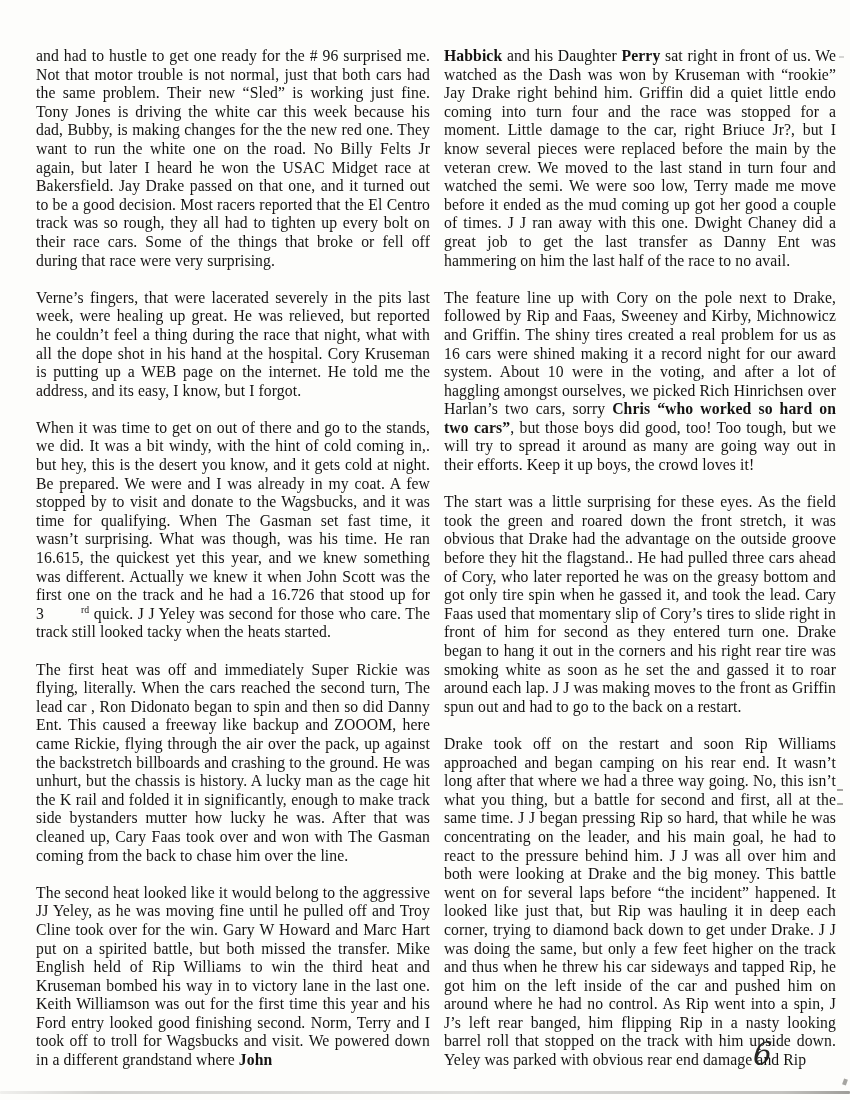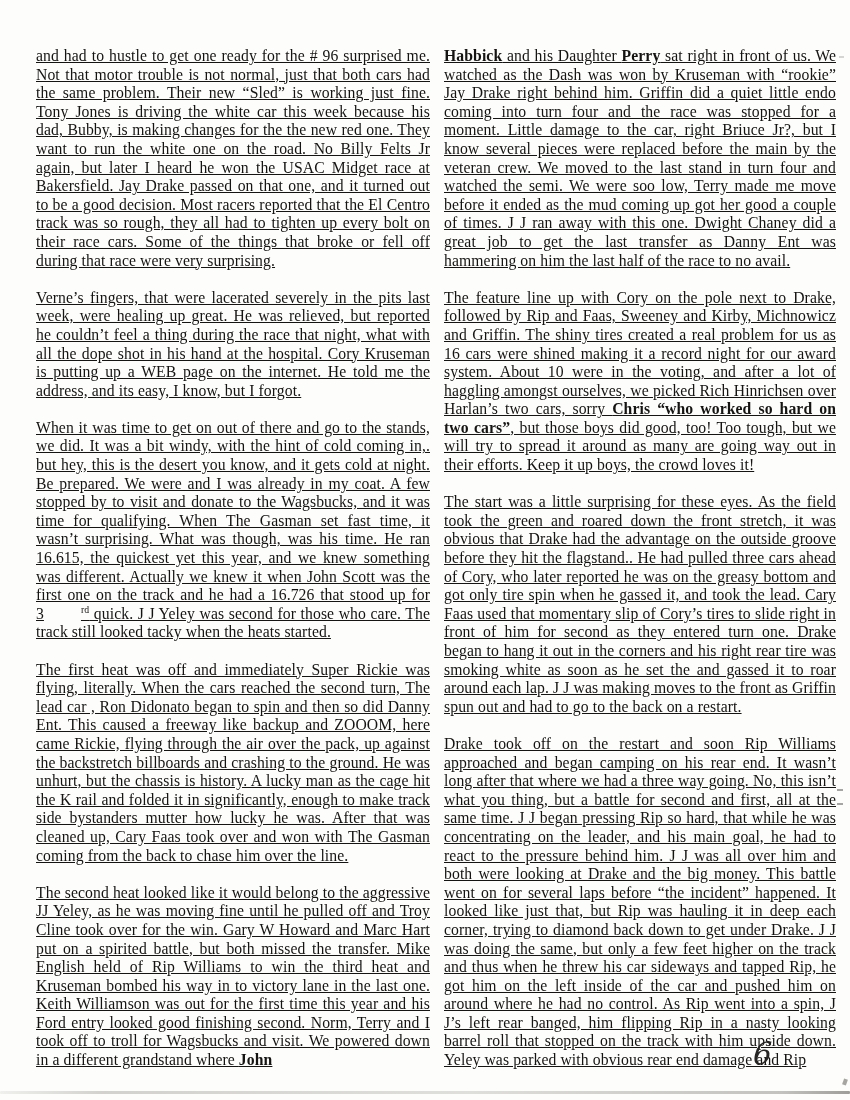--- a/index.html
+++ b/index.html
@@ -24,21 +24,20 @@
     font-size: 15.7px;
     line-height: 18.6px;
     letter-spacing: 0.1px;
   }
   .column-left  { left: 36px;  width: 394px; }
   .column-right { left: 444px; width: 392px; }
   .para {
     margin: 0 0 18.6px 0;
     text-align: justify;
     text-justify: inter-word;
-    text-decoration: underline;
   }
   .para:last-child { margin-bottom: 0; }
   .run-bold { font-weight: bold; }
   sup.run-sup {
     font-size: 0.62em;
     vertical-align: super;
     line-height: 0;
     margin-left: 37px;
   }
   .page-number {

